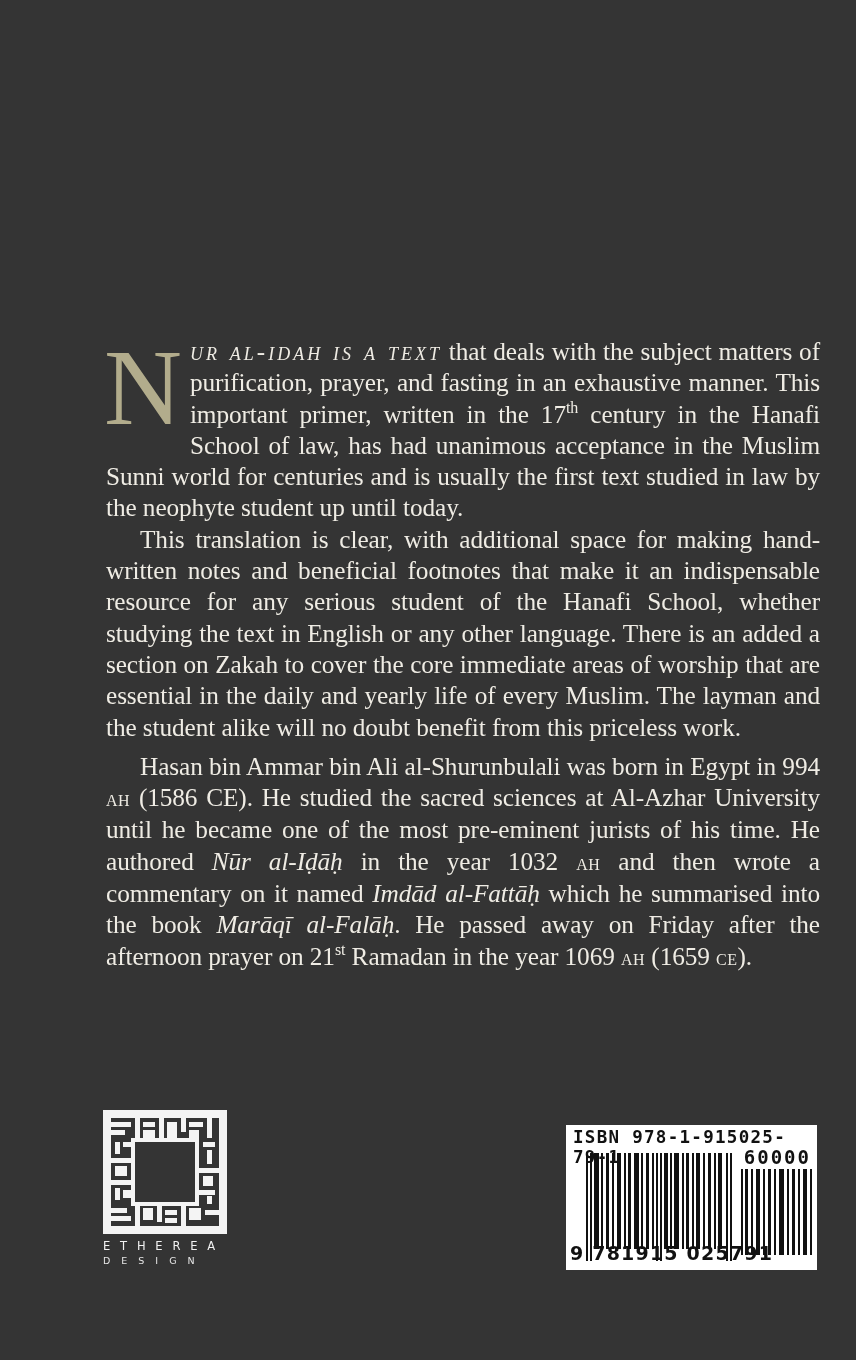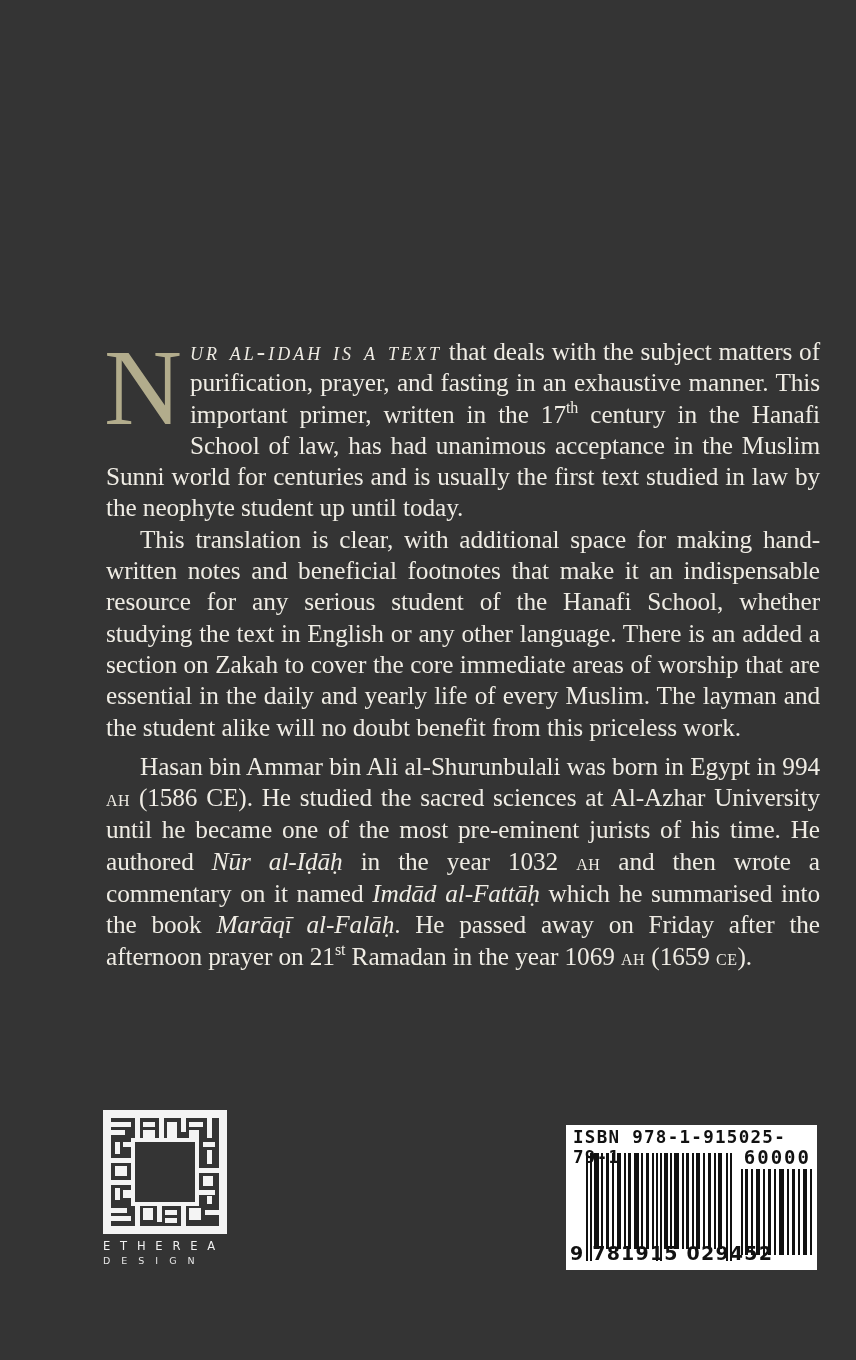--- a/index.html
+++ b/index.html
@@ -275,16 +275,16 @@
         <rect x="27" y="0" width="3" height="86"></rect>
         <rect x="33" y="0" width="2" height="86"></rect>
         <rect x="38" y="0" width="5" height="86"></rect>
         <rect x="46" y="0" width="2" height="86"></rect>
         <rect x="51" y="0" width="3" height="86"></rect>
         <rect x="57" y="0" width="2" height="86"></rect>
         <rect x="62" y="0" width="4" height="86"></rect>
         <rect x="69" y="0" width="2" height="86"></rect>
       </g>
     </svg>
-    <div class="ean-digits">9 781915 029452</div>
+    <div class="ean-digits">9 781915 025791</div>
   </div>
 
 </div>
 
 </body></html>

